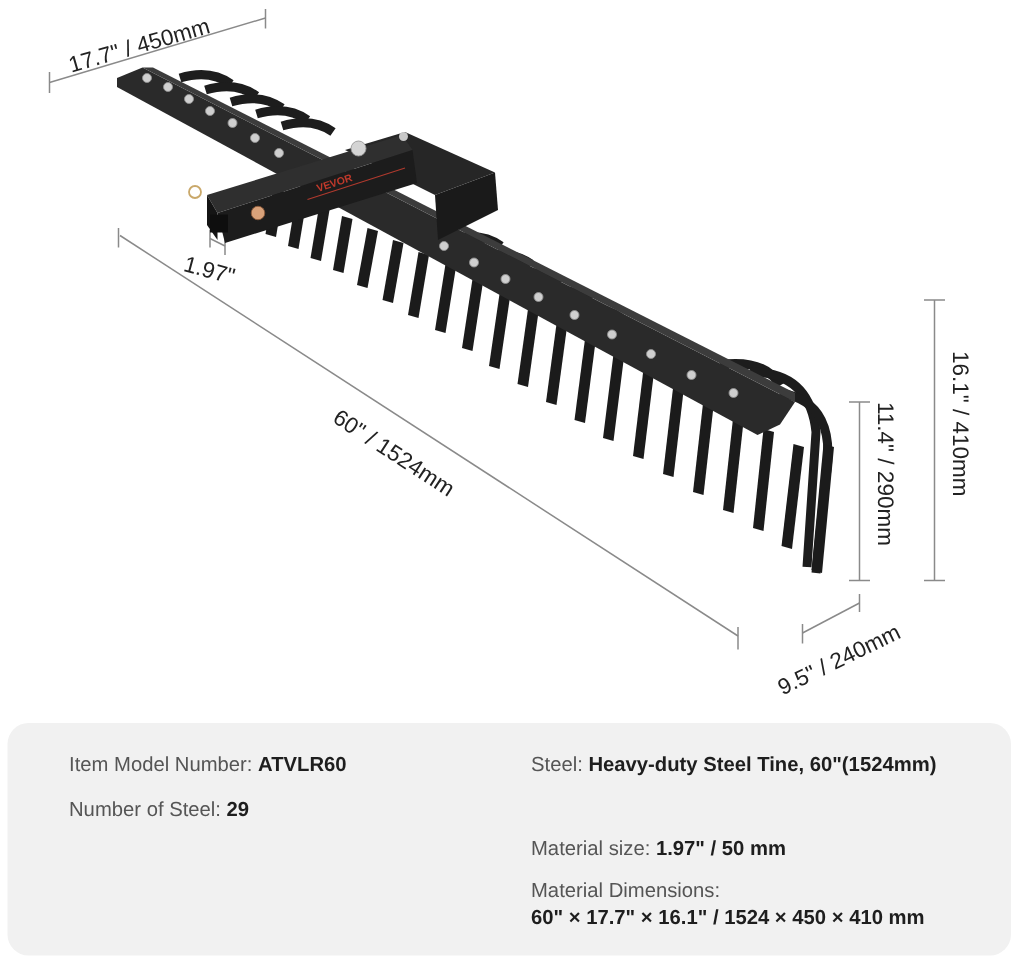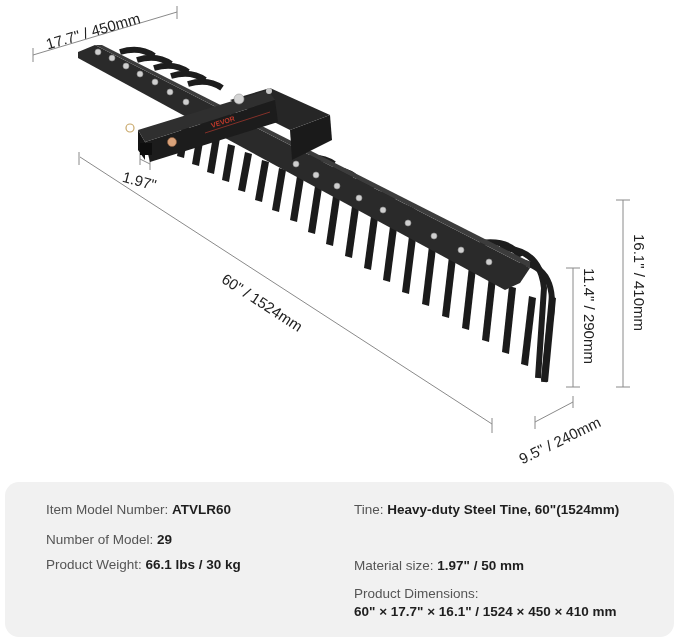--- a/index.html
+++ b/index.html
@@ -133,28 +133,25 @@
   <div class="dim-label" style="left:648px;top:234px;transform:rotate(90deg);">16.1" / 410mm</div>
   <div class="dim-label" style="left:598px;top:268px;transform:rotate(90deg);">11.4" / 290mm</div>
   <div class="dim-label" style="left:516px;top:452px;transform:rotate(-26deg);">9.5" / 240mm</div>
 </div>
 
 <div class="spec-panel">
   <div class="spec" style="left:41px;top:20px;">
     <span class="lbl">Item Model Number: </span><span class="val">ATVLR60</span>
   </div>
   <div class="spec" style="left:41px;top:50px;">
-    <span class="lbl">Number of Model: </span><span class="val">29</span>
-  </div>
-  <div class="spec" style="left:41px;top:75px;">
-    <span class="lbl">Product Weight: </span><span class="val">66.1 lbs / 30 kg</span>
+    <span class="lbl">Number of Steel: </span><span class="val">29</span>
   </div>
 
   <div class="spec" style="left:349px;top:20px;">
-    <span class="lbl">Tine: </span><span class="val">Heavy-duty Steel Tine, 60"(1524mm)</span>
+    <span class="lbl">Steel: </span><span class="val">Heavy-duty Steel Tine, 60"(1524mm)</span>
   </div>
   <div class="spec" style="left:349px;top:76px;">
     <span class="lbl">Material size: </span><span class="val">1.97" / 50 mm</span>
   </div>
   <div class="spec stack" style="left:349px;top:103px;line-height:17px;">
-    <span class="lbl">Product Dimensions:</span><span class="val">60" × 17.7" × 16.1" / 1524 × 450 × 410 mm</span>
+    <span class="lbl">Material Dimensions:</span><span class="val">60" × 17.7" × 16.1" / 1524 × 450 × 410 mm</span>
   </div>
 </div>
 
 </body></html>

